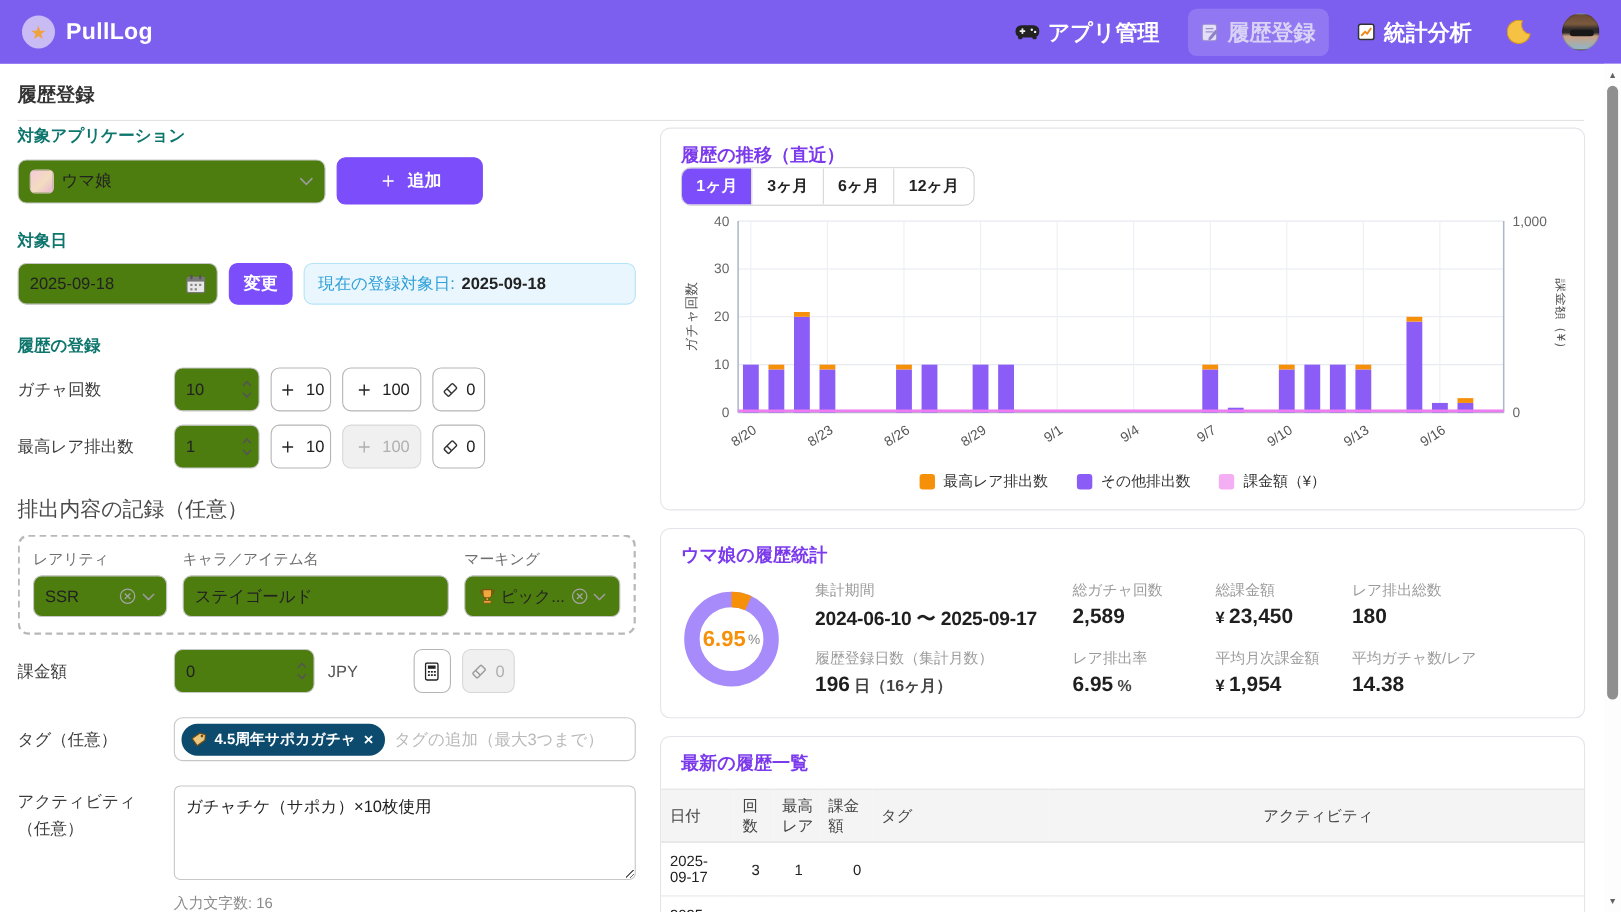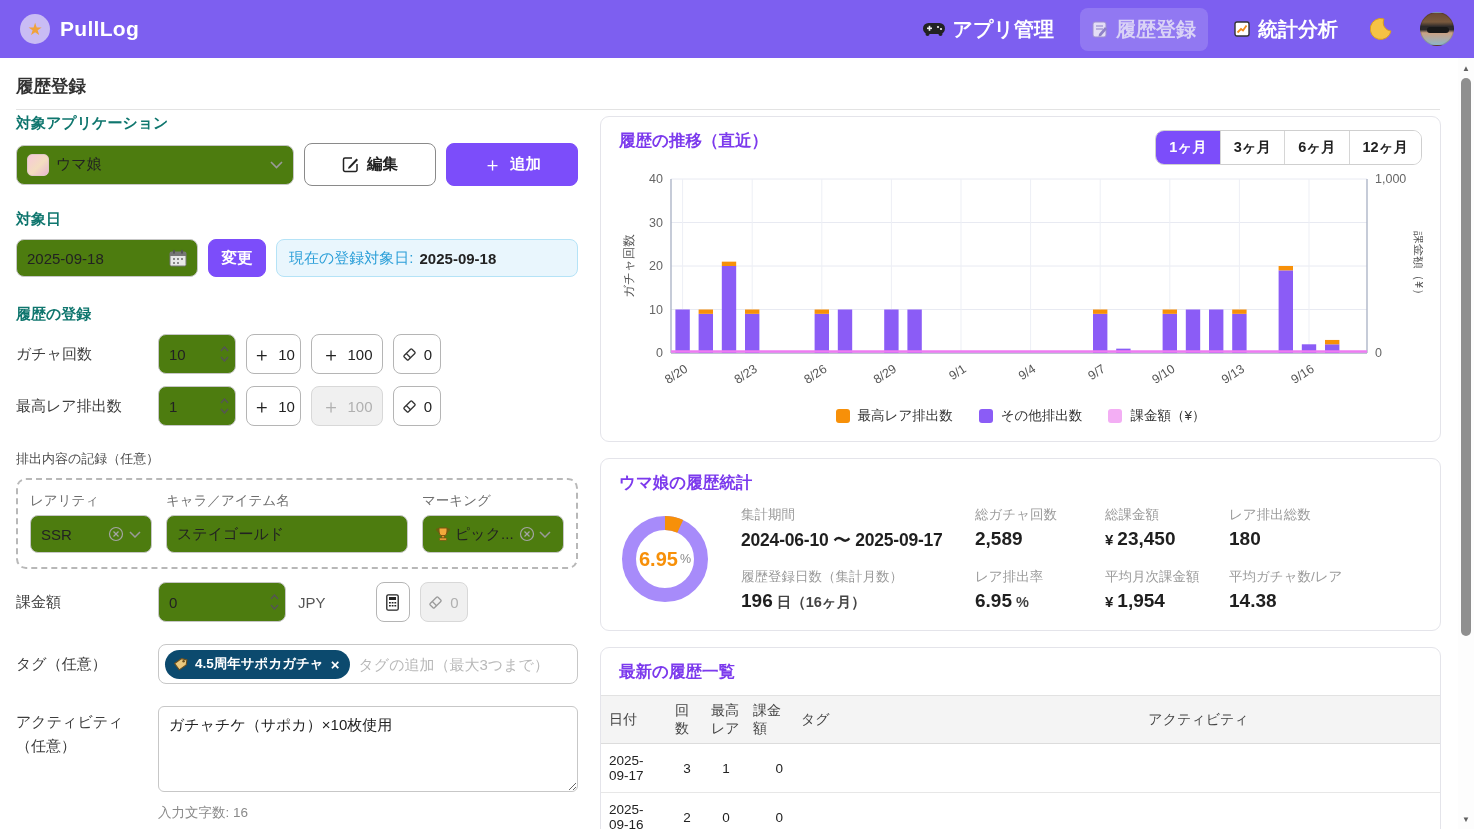--- a/index.html
+++ b/index.html
@@ -72,21 +72,21 @@
   .spinner { position:absolute; right:6px; top:0; height:100%; display:flex; flex-direction:column;
     justify-content:center; gap:4px; }
   .spin-btn { cursor:pointer; line-height:0; }
   .sq-btn { height:40px; border:1px solid #b5b5b5; border-radius:8px; background:#fff;
     display:flex; align-items:center; justify-content:center; gap:7px; font-size:15px;
     color:#222; cursor:pointer; padding:0 12px; }
   .sq-btn.w55{ width:55px; } .sq-btn.w72{ width:72px; } .sq-btn.w48{ width:48px; padding:0; }
   .sq-btn.disabled { background:#f0f0f0; border-color:#d8d8d8; color:#b0b0b0; cursor:default; }
   .sq-btn.disabled svg { opacity:.45; }
 
-  .detail-label { color:#4a4a4a; font-size:13px; margin:24px 0 10px; }
+  .detail-label { color:#4a4a4a; font-size:19px; margin:24px 0 10px; }
   .fieldset { border:2px dashed #b8b8b8; border-radius:10px; padding:12px 12px 14px;
     display:flex; gap:14px; }
   .fcell .fc-label { font-size:13.5px; color:#6e6e6e; margin-bottom:5px; }
   .fc-input { height:38px; }
   .rarity-select { width:122px; justify-content:space-between; }
   .name-input { width:242px; padding:0 10px; cursor:text; }
   .name-input input { border:none; outline:none; width:100%; font-size:15px; color:#222;
     font-family:inherit; background:transparent; }
   .marking-select { width:142px; gap:4px; padding:0 12px; }
   .marking-select .val { overflow:hidden; white-space:nowrap; flex:1; }
@@ -107,21 +107,21 @@
   .activity-row .f-label { line-height:1.6; padding-top:4px; }
   .activity-ta { flex:1; height:86px; border:1px solid #c7c7c7; border-radius:6px;
     padding:9px 10px; font-size:15px; font-family:inherit; color:#222; resize:both; }
   .char-count { margin:8px 0 0 142px; font-size:13.5px; color:#8a8a8a; }
 
   
   .right-col { position:absolute; left:600px; top:116px; width:841px; }
   .card { border:1px solid #e4e4ea; border-radius:9px; background:#fff; margin-bottom:16px; }
   .card-pad { padding:13px 18px 10px; }
   .card-title { color:#7c3aed; font-size:16.5px; font-weight:bold; }
-  .chart-head { display:flex; align-items:flex-start; justify-content:space-between; }
+  .chart-head { display:flex; align-items:flex-start; justify-content:space-between;flex-direction:column; }
   .segmented { display:flex; border:1px solid #cfcfcf; border-radius:9px; overflow:hidden; }
   .seg-btn { padding:7px 13px; font-size:14.5px; font-weight:bold; color:#222; background:#fff;
     border:none; border-left:1px solid #d6d6d6; cursor:pointer; font-family:inherit; }
   .seg-btn:first-child { border-left:none; }
   .seg-btn.active { background:#7c4dfa; color:#fff; }
   #trend-svg { display:block; margin-top:4px; }
   #trend-svg text { font-family:"Liberation Sans","DejaVu Sans",sans-serif; }
   .chart-legend { display:flex; justify-content:center; gap:26px; padding:2px 0 6px; }
   .lg-item { display:flex; align-items:center; gap:8px; font-size:13.5px; color:#333; }
   .lg-item .sw { width:14px; height:14px; border-radius:3px; display:inline-block; }
@@ -219,27 +219,20 @@
 
     <div class="sec-label">対象アプリケーション</div>
     <div class="row">
       <div class="select-box app-select">
         <span class="app-icon"></span>
         <span>ウマ娘</span>
         <svg class="chev icon-svg" width="13" height="8" viewBox="0 0 13 8">
           <polyline points="1,1 6.5,6.5 12,1" fill="none" stroke="#9a9a9a" stroke-width="1.6"></polyline>
         </svg>
       </div>
-      <button class="btn btn-edit">
-        <svg class="icon-svg" width="17" height="17" viewBox="0 0 17 17">
-          <path d="M10 2 H3 a1.5 1.5 0 0 0 -1.5 1.5 V14 a1.5 1.5 0 0 0 1.5 1.5 H13.5 A1.5 1.5 0 0 0 15 14 V8" fill="none" stroke="#222" stroke-width="1.5"></path>
-          <path d="M6.5 11 L14.5 2.5 L16 4 L8 12.2 L6 12.7 Z" fill="#222"></path>
-        </svg>
-        <span>編集</span>
-      </button>
       <button class="btn btn-primary btn-add">
         <span class="plus-glyph">＋</span>
         <span>追加</span>
       </button>
     </div>
 
     <div class="sec-label mt">対象日</div>
     <div class="row">
       <div class="select-box date-input">
         <span>2025-09-18</span>

